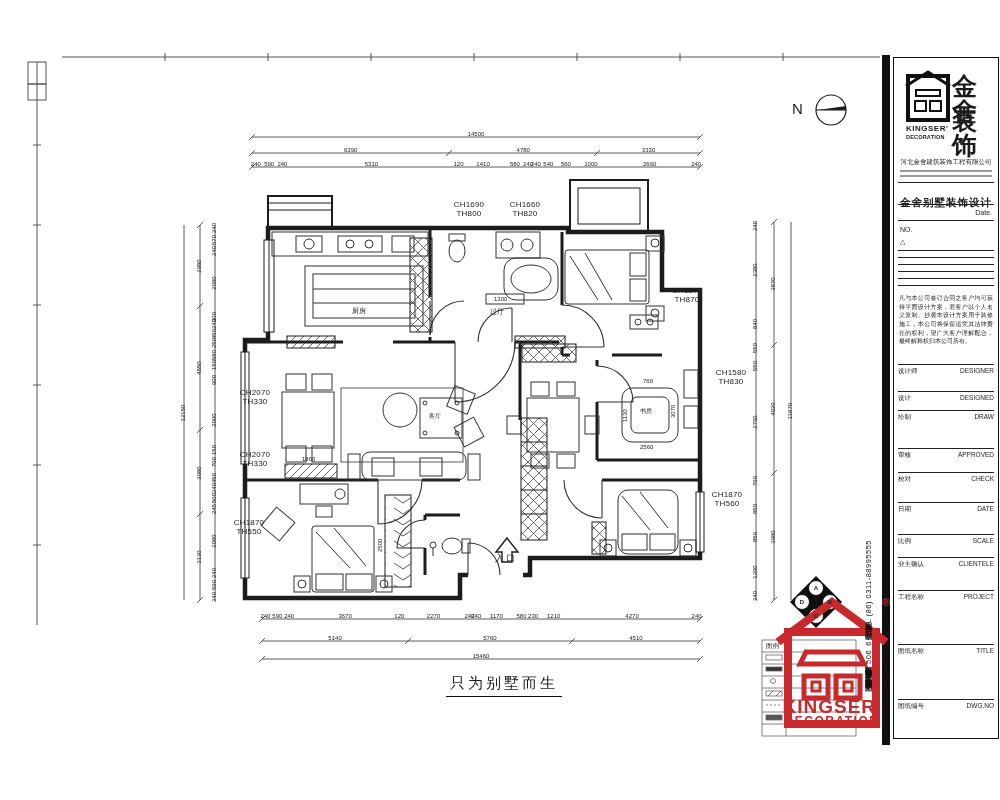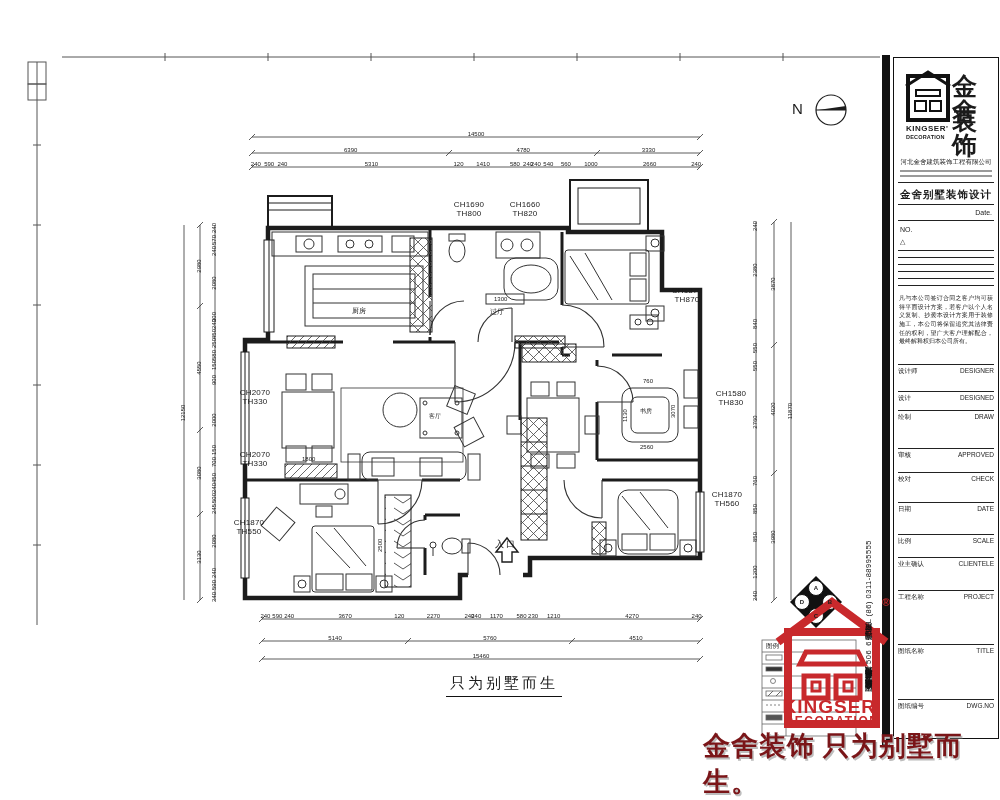--- a/index.html
+++ b/index.html
@@ -21,21 +21,21 @@
   
   #tblock{position:absolute;left:893px;top:57px;width:106px;height:682px;
           border:1.5px solid #111;box-sizing:border-box;}
   .tb{position:absolute;box-sizing:border-box;}
   .tb-line{border-top:1px solid #222;height:0;width:96px;left:4px;}
   .tb-gray{background:#9a9a9a;height:1.5px;width:92px;left:6px;}
   .brand-cn{font-size:25px;font-weight:900;line-height:1;letter-spacing:1px;}
   .brand-en1{font-size:8px;font-weight:700;letter-spacing:.5px;}
   .brand-en2{font-size:5.5px;font-weight:700;letter-spacing:.2px;}
   .tb-company{font-size:6.5px;width:98px;text-align:center;}
-  .tb-design{font-size:10.5px;font-weight:600;width:98px;text-align:center;letter-spacing:1px;}
+  .tb-design{font-size:10.5px;font-weight:600;width:98px;text-align:center;letter-spacing:1px;margin-top:8px;}
   .tb-small{font-size:7px;}
   .tb-para{font-size:6px;width:94px;line-height:1.45;text-align:justify;color:#222;}
   .tb-row{left:4px;width:96px;border-top:1px solid #222;padding-top:2px;
           display:flex;justify-content:space-between;font-size:6.5px;}
   .sidestrip{writing-mode:vertical-rl;transform:rotate(180deg);font-size:7.5px;
              letter-spacing:.5px;height:636px;color:#111;}
   .legend-title{font-size:6.5px;}
   .abcd{font-size:6px;font-weight:700;transform:translate(-50%,-50%);position:absolute;}
   .redbrand1{font-size:19px;font-weight:900;color:#c8292c;letter-spacing:1px;
              width:120px;text-align:center;}
@@ -350,32 +350,32 @@
 <div class="ov chlbl" style="left:446px;top:200px;width:46px;">CH1690
 TH800</div>
 <div class="ov chlbl" style="left:502px;top:200px;width:46px;">CH1660
 TH820</div>
 <div class="ov chlbl" style="left:664px;top:286px;width:46px;">CH1870
 TH870</div>
 <div class="ov chlbl" style="left:232px;top:388px;width:46px;">CH2070
 TH330</div>
 <div class="ov chlbl" style="left:232px;top:450px;width:46px;">CH2070
 TH330</div>
-<div class="ov chlbl" style="left:708px;top:389px;width:46px;">CH1580
+<div class="ov chlbl" style="left:708px;top:368px;width:46px;">CH1580
 TH830</div>
 <div class="ov chlbl" style="left:704px;top:490px;width:46px;">CH1870
 TH560</div>
 <div class="ov chlbl" style="left:226px;top:518px;width:46px;">CH1870
 TH550</div>
 
 <div class="ov room" style="left:352px;top:306px;">厨房</div>
 <div class="ov room" style="left:490px;top:307px;">过厅</div>
 <div class="ov room" style="left:429px;top:412px;font-size:6px;">客厅</div>
 <div class="ov room" style="left:640px;top:407px;font-size:6px;">书房</div>
-<div class="ov" style="left:495px;top:538px;font-size:9px;letter-spacing:2px;">入口</div>
+<div class="ov" style="left:495px;top:552px;font-size:9px;letter-spacing:2px;">入口</div>
 
 <div class="ov tinydim" style="left:494px;top:296px;">1300</div>
 <div class="ov tinydim" style="left:302px;top:456px;">1800</div>
 <div class="ov tinydim" style="left:643px;top:378px;">760</div>
 <div class="ov tinydim" style="left:640px;top:444px;">2560</div>
 <div class="ov tinydim rot" style="left:622px;top:422px;">1130</div>
 <div class="ov tinydim rot" style="left:670px;top:418px;">3070</div>
 <div class="ov tinydim rot" style="left:377px;top:552px;">2500</div>
 
 <div class="ov north-n" style="left:792px;top:100px;">N</div>
@@ -555,15 +555,14 @@
 </div>
 
 <div class="ov abcd" style="left:816px;top:588px;">A</div>
 <div class="ov abcd" style="left:830px;top:602px;">B</div>
 <div class="ov abcd" style="left:816px;top:616px;">C</div>
 <div class="ov abcd" style="left:802px;top:602px;">D</div>
 <div class="ov regmark" style="left:882px;top:596px;">®</div>
 <div class="ov legend-title" style="left:766px;top:642px;">图例</div>
 <div class="ov redbrand1" style="left:772px;top:696px;">KINGSER'</div>
 <div class="ov redbrand2" style="left:772px;top:714px;">DECORATION</div>
-<div class="ov slogan" style="left:703px;top:728px;">金舍装饰 只为别墅而生。</div>
 
 </div>
 
 </body></html>

